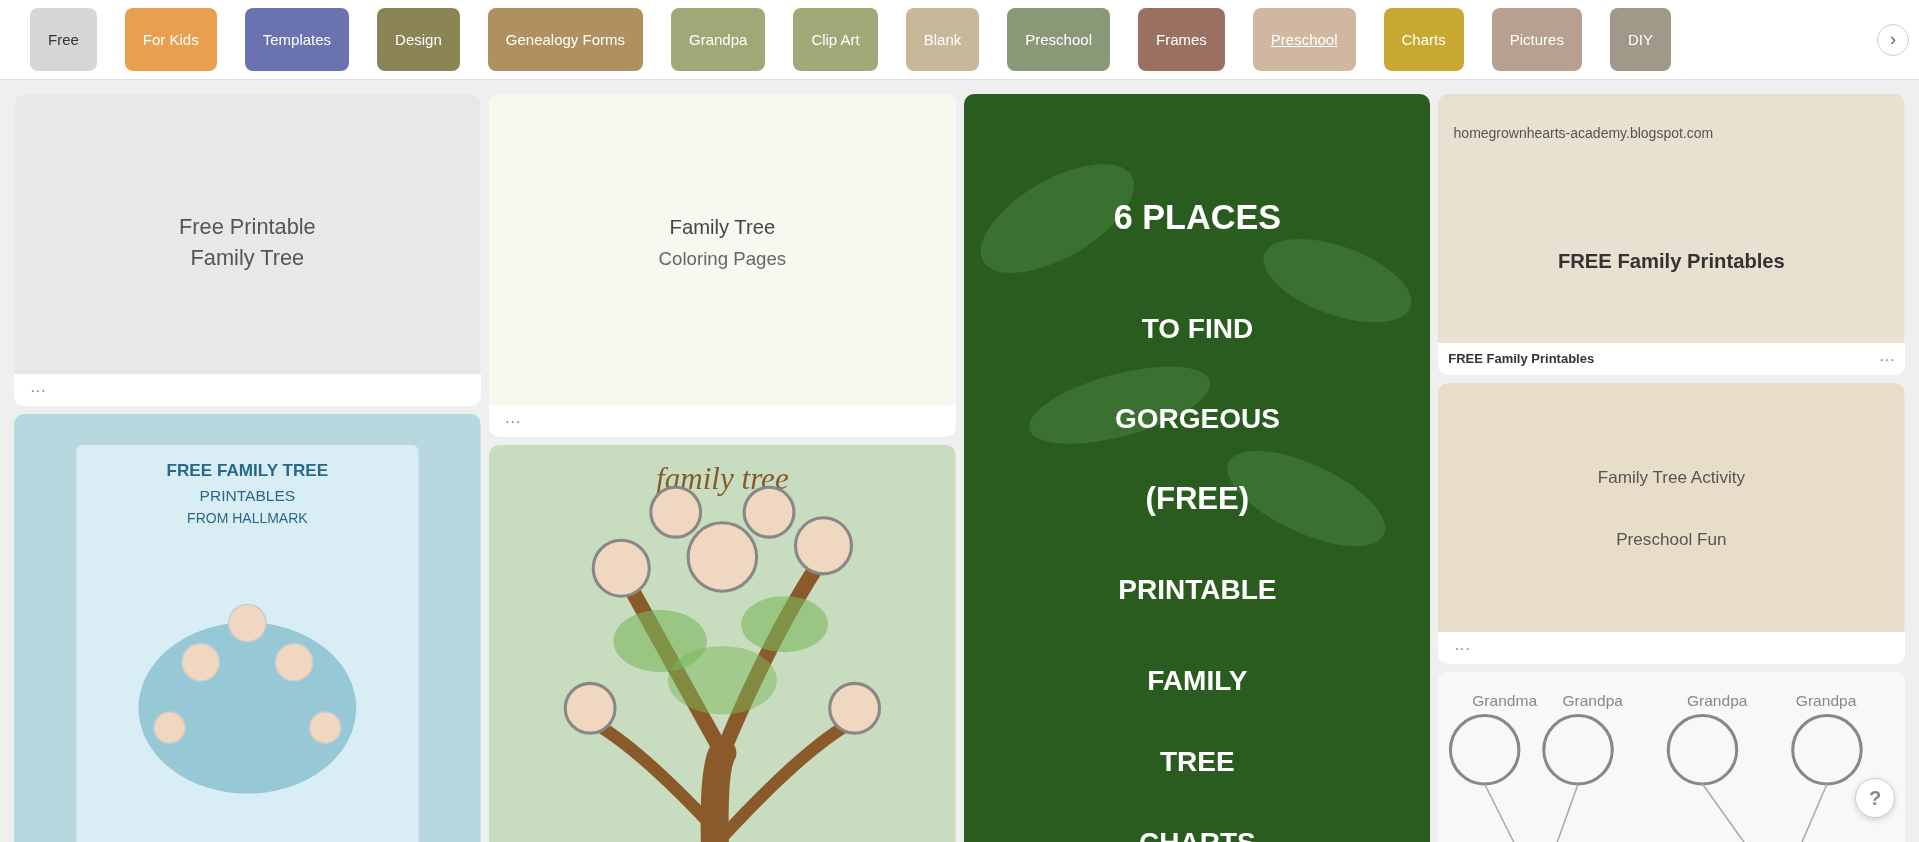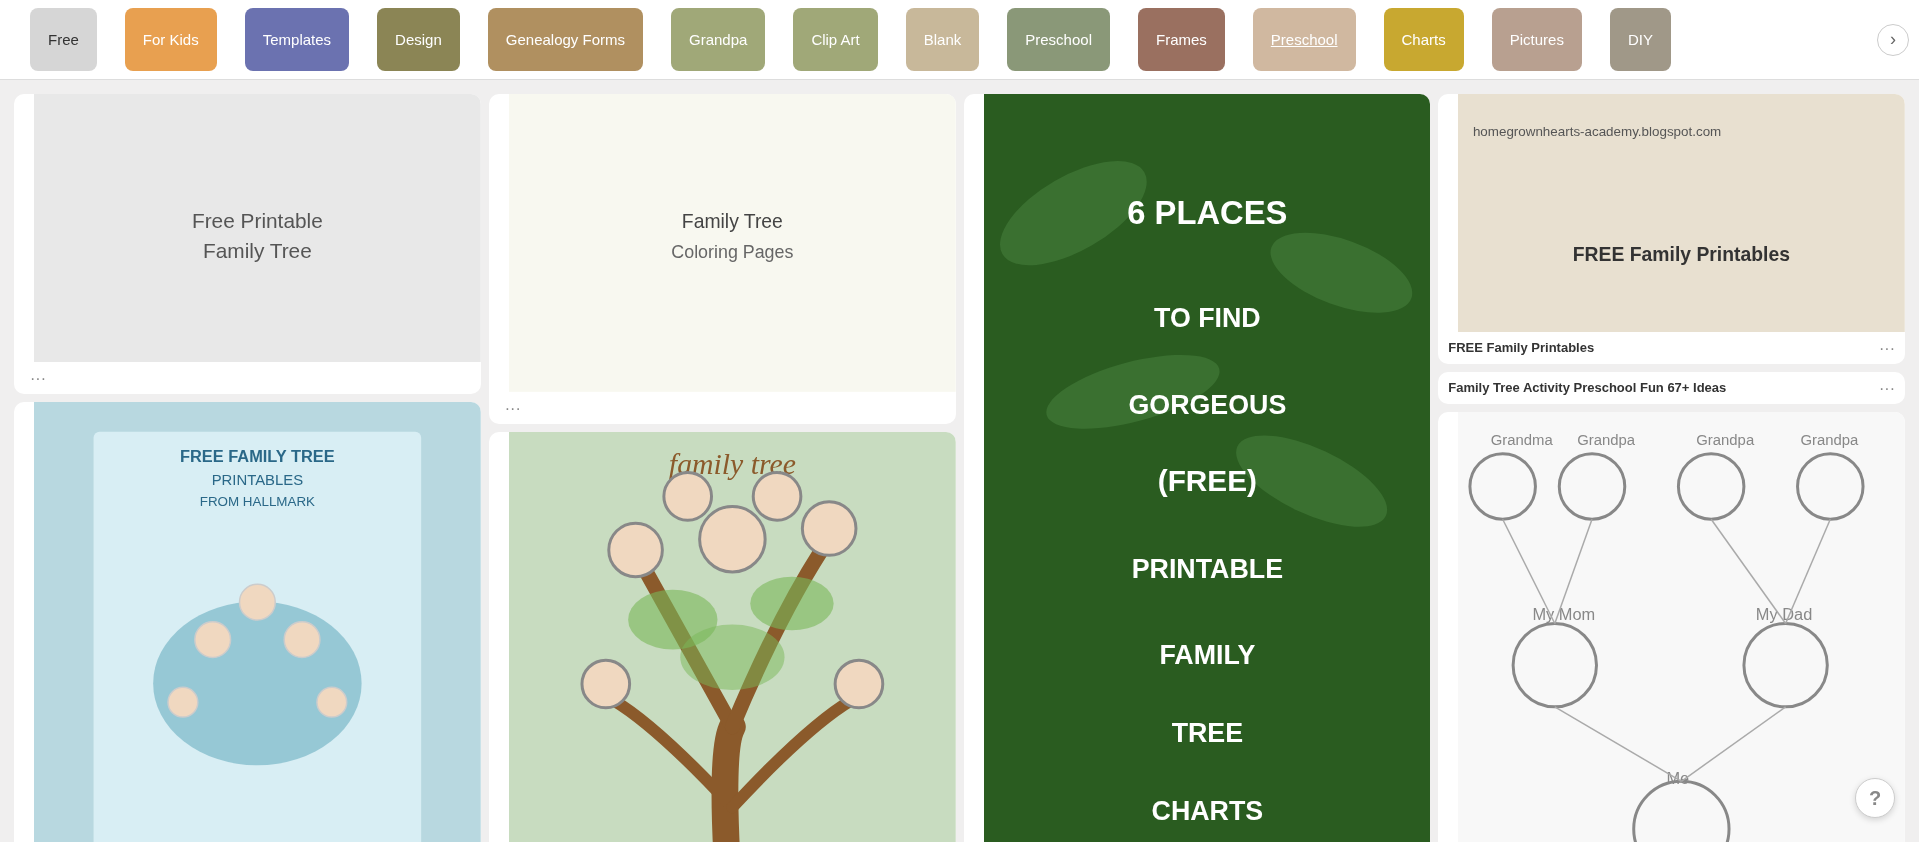--- a/index.html
+++ b/index.html
@@ -98,21 +98,20 @@
       cursor: pointer;
       padding-left: 6px;
       flex-shrink: 0;
     }
 
     
     .img-placeholder {
       width: 100%;
       position: relative;
       overflow: hidden;
-      padding-left: 20px;
     }
     .img-placeholder svg {
       width: 100%;
       display: block;
     }
 
     
     .help-btn {
       position: fixed;
       bottom: 24px;
@@ -260,22 +259,28 @@
       <text x="10" y="28" font-size="9" fill="#555" font-family="Arial">homegrownhearts-academy.blogspot.com</text>
       <text x="150" y="112" text-anchor="middle" font-size="13" fill="#333" font-weight="bold" font-family="Arial">FREE Family Printables</text>
     </svg>
         </div>
         <div class="card-footer">
           <div class="card-title">FREE Family Printables</div>
           <div class="card-menu">···</div>
         </div>
       </div>
       <div class="card">
+        <div class="img-placeholder">
+          <svg viewBox="0 0 300 160" xmlns="http://www.w3.org/2000/svg">
+      <rect width="300" height="160" fill="#e8ddc8"></rect>
+      <text x="150" y="64" text-anchor="middle" font-size="11" fill="#555" font-family="Arial">Family Tree Activity</text>
+      <text x="150" y="104" text-anchor="middle" font-size="11" fill="#555" font-family="Arial">Preschool Fun</text>
+    </svg>
+        </div>
         <div class="card-footer">
-          <div class="card-title">Family Tree Activity Preschool Fun 67+ Ideas</div>
           <div class="card-menu">···</div>
         </div>
       </div>
       <div class="card">
         <div class="img-placeholder">
           <svg viewBox="0 0 300 460" xmlns="http://www.w3.org/2000/svg">
       <rect width="300" height="460" fill="#f8f8f8"></rect>
 
       <text x="22" y="22" font-size="10" fill="#888" font-family="Arial">Grandma</text>
       <text x="80" y="22" font-size="10" fill="#888" font-family="Arial">Grandpa</text>

